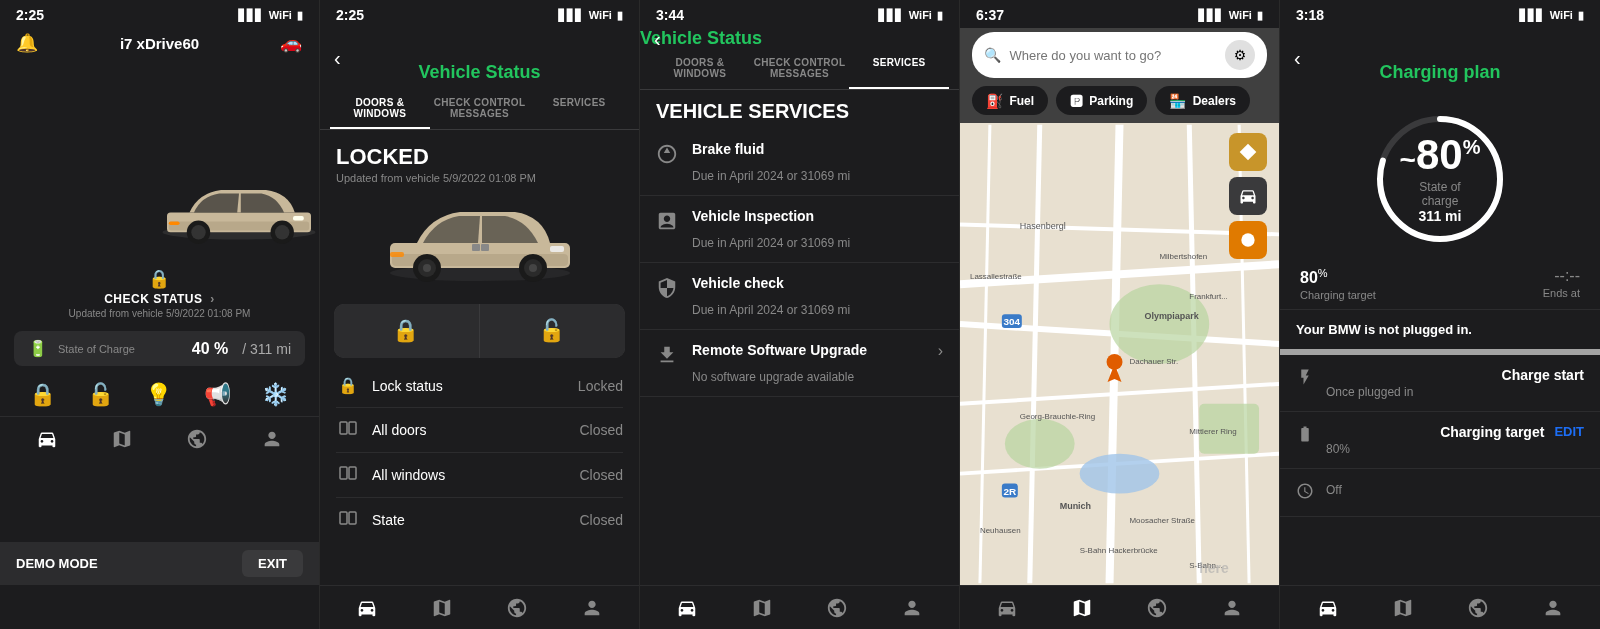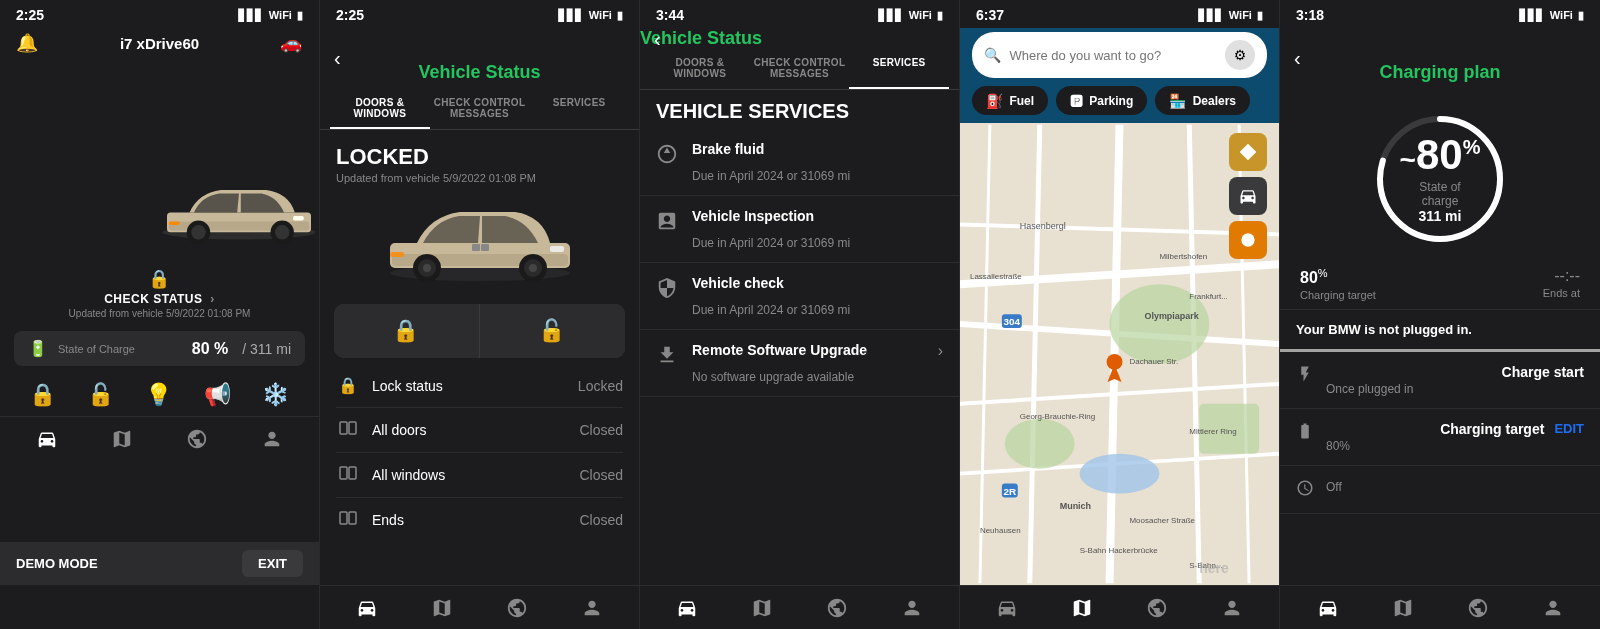--- a/index.html
+++ b/index.html
@@ -264,21 +264,21 @@
       gap: 12px;
     }
     .service-icon { color: #888; font-size: 18px; width: 24px; margin-top: 2px; }
     .service-content { flex: 1; }
     .service-name { color: #fff; font-size: 14px; font-weight: 600; }
     .service-due { color: #888; font-size: 12px; margin-top: 12px; }
     .service-chevron { color: #888; font-size: 16px; display: flex; align-items: center; }
 
     
     .phone4 {
-      background: #0c4a6e;
+      background: #404040;
     }
     .phone4 .status-bar { background: transparent; }
     .map-search-bar {
       margin: 4px 12px 8px;
       background: #fff;
       border-radius: 22px;
       display: flex;
       align-items: center;
       padding: 8px 12px;
       gap: 8px;
@@ -427,21 +427,21 @@
     .charge-stat-pct { font-size: 11px; vertical-align: super; font-weight: 400; }
     .charge-stat-label { color: #888; font-size: 11px; margin-top: 2px; }
     .charge-stat-right { text-align: right; }
     .charge-stat-dash { color: #888; font-size: 16px; }
 
     .not-plugged-msg {
       padding: 12px 16px;
       color: #fff;
       font-size: 13px;
       font-weight: 600;
-      border-bottom: 3px solid #a3a3a3;
+      border-bottom: 6px solid #a3a3a3;
     }
 
     .charge-detail-row {
       display: flex;
       align-items: flex-start;
       padding: 12px 16px;
       border-bottom: 1px solid #2c2c2e;
       gap: 10px;
     }
     .charge-detail-icon { color: #888; font-size: 16px; width: 20px; margin-top: 1px; }
@@ -526,21 +526,21 @@
     <div style="font-size:12px; font-weight:700; color:#fff; letter-spacing:0.5px;">
       <span>CHECK STATUS</span>
       <span style="color:#888; font-size:12px; margin-left:4px;">›</span>
     </div>
     <div class="updated-text">Updated from vehicle 5/9/2022 01:08 PM</div>
   </div>
 
   <div class="soc-bar">
     <span class="soc-icon">🔋</span>
     <span class="soc-label">State of Charge</span>
-    <span class="soc-value">80 %</span>
+    <span class="soc-value">40 %</span>
     <span class="soc-range">/ 311 mi</span>
   </div>
 
   <div class="quick-actions">
     <button class="action-btn">🔒</button>
     <button class="action-btn">🔓</button>
     <button class="action-btn">💡</button>
     <button class="action-btn">📢</button>
     <button class="action-btn">❄️</button>
   </div>
@@ -653,21 +653,21 @@
       <span class="status-row-label">All windows</span>
       <span class="status-row-value">Closed</span>
     </div>
     <div class="status-row">
       <span class="status-row-icon">
         <svg width="20" height="16" viewBox="0 0 20 16" fill="#888">
             <rect x="2" y="2" width="7" height="12" rx="1" stroke="#888" stroke-width="1.5" fill="none"></rect>
             <rect x="11" y="2" width="7" height="12" rx="1" stroke="#888" stroke-width="1.5" fill="none"></rect>
           </svg>
       </span>
-      <span class="status-row-label">Ends</span>
+      <span class="status-row-label">State</span>
       <span class="status-row-value">Closed</span>
     </div>
   </div>
 
   <div class="bottom-nav">
     <div class="bottom-nav-item active">
       <svg viewBox="0 0 24 24" fill="currentColor">
           <path d="M18.92 6.01C18.72 5.42 18.16 5 17.5 5h-11c-.66 0-1.21.42-1.42 1.01L3 12v8c0 .55.45 1 1 1h1c.55 0 1-.45 1-1v-1h12v1c0 .55.45 1 1 1h1c.55 0 1-.45 1-1v-8l-2.08-5.99zM6.5 16c-.83 0-1.5-.67-1.5-1.5S5.67 13 6.5 13s1.5.67 1.5 1.5S7.33 16 6.5 16zm11 0c-.83 0-1.5-.67-1.5-1.5s.67-1.5 1.5-1.5 1.5.67 1.5 1.5-.67 1.5-1.5 1.5zM5 11l1.5-4.5h11L19 11H5z"></path>
         </svg>
     </div>

